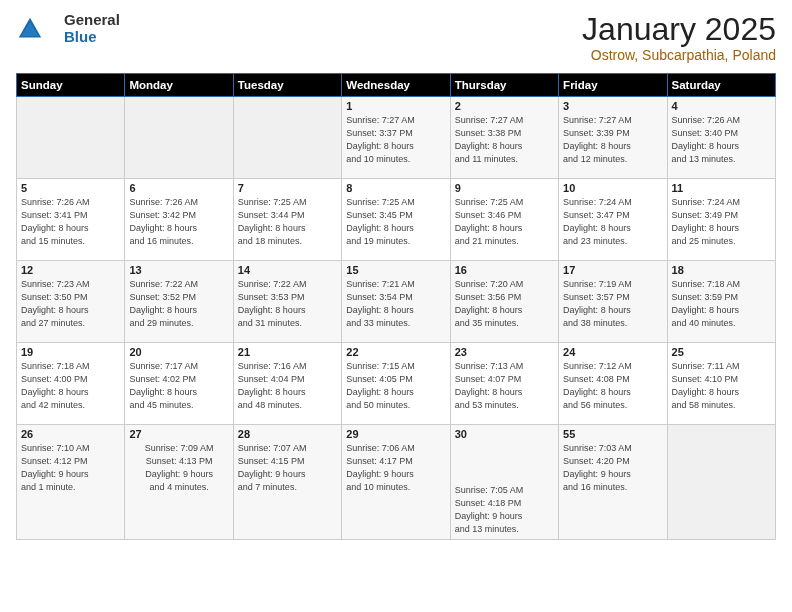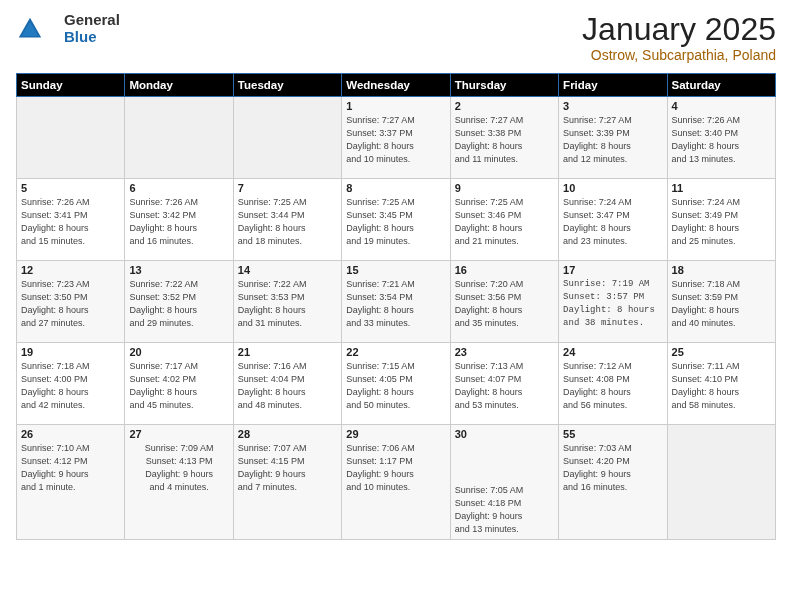--- a/index.html
+++ b/index.html
@@ -253,21 +253,21 @@
           </td>
           <td>
             <span class="day-num">16</span>
             <div class="day-info" style="white-space: pre-line;">Sunrise: 7:20 AM
 Sunset: 3:56 PM
 Daylight: 8 hours
 and 35 minutes.</div>
           </td>
           <td>
             <span class="day-num">17</span>
-            <div class="day-info" style="white-space: pre-line; font-family: Liberation Mono, monospace;">Sunrise: 7:19 AM
+            <div class="day-info" style="white-space: pre-line;">Sunrise: 7:19 AM
 Sunset: 3:57 PM
 Daylight: 8 hours
 and 38 minutes.</div>
           </td>
           <td>
             <span class="day-num">18</span>
             <div class="day-info" style="white-space: pre-line;">Sunrise: 7:18 AM
 Sunset: 3:59 PM
 Daylight: 8 hours
 and 40 minutes.</div>
@@ -342,21 +342,21 @@
           <td>
             <span class="day-num">28</span>
             <div class="day-info" style="white-space: pre-line;">Sunrise: 7:07 AM
 Sunset: 4:15 PM
 Daylight: 9 hours
 and 7 minutes.</div>
           </td>
           <td>
             <span class="day-num">29</span>
             <div class="day-info" style="white-space: pre-line;">Sunrise: 7:06 AM
-Sunset: 1:17 PM
+Sunset: 4:17 PM
 Daylight: 9 hours
 and 10 minutes.</div>
           </td>
           <td>
             <span class="day-num">30</span>
             <div class="day-info" style="white-space: pre-line; margin-top: 44px;">Sunrise: 7:05 AM
 Sunset: 4:18 PM
 Daylight: 9 hours
 and 13 minutes.</div>
           </td>

